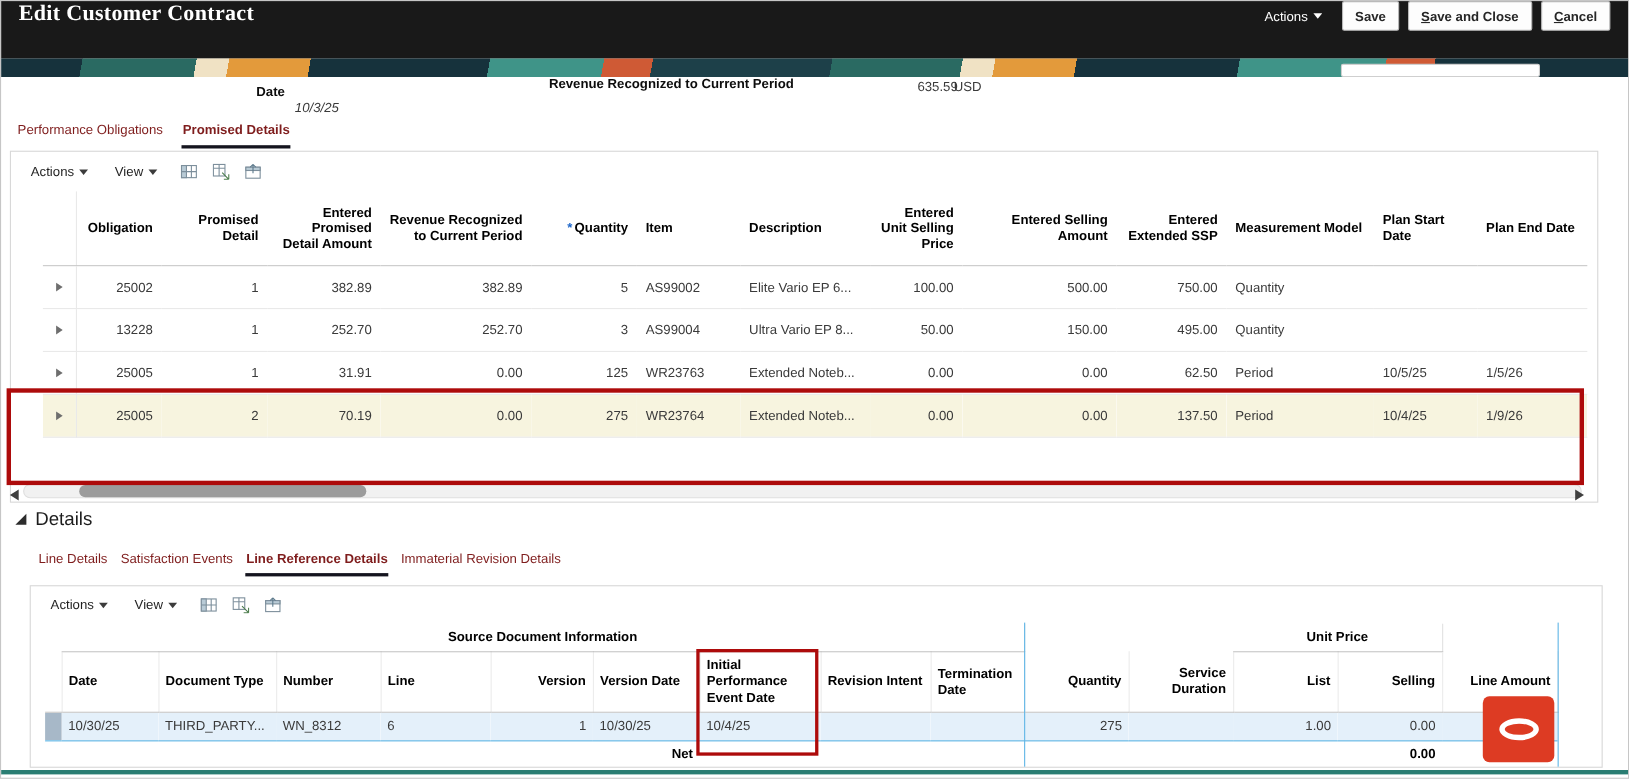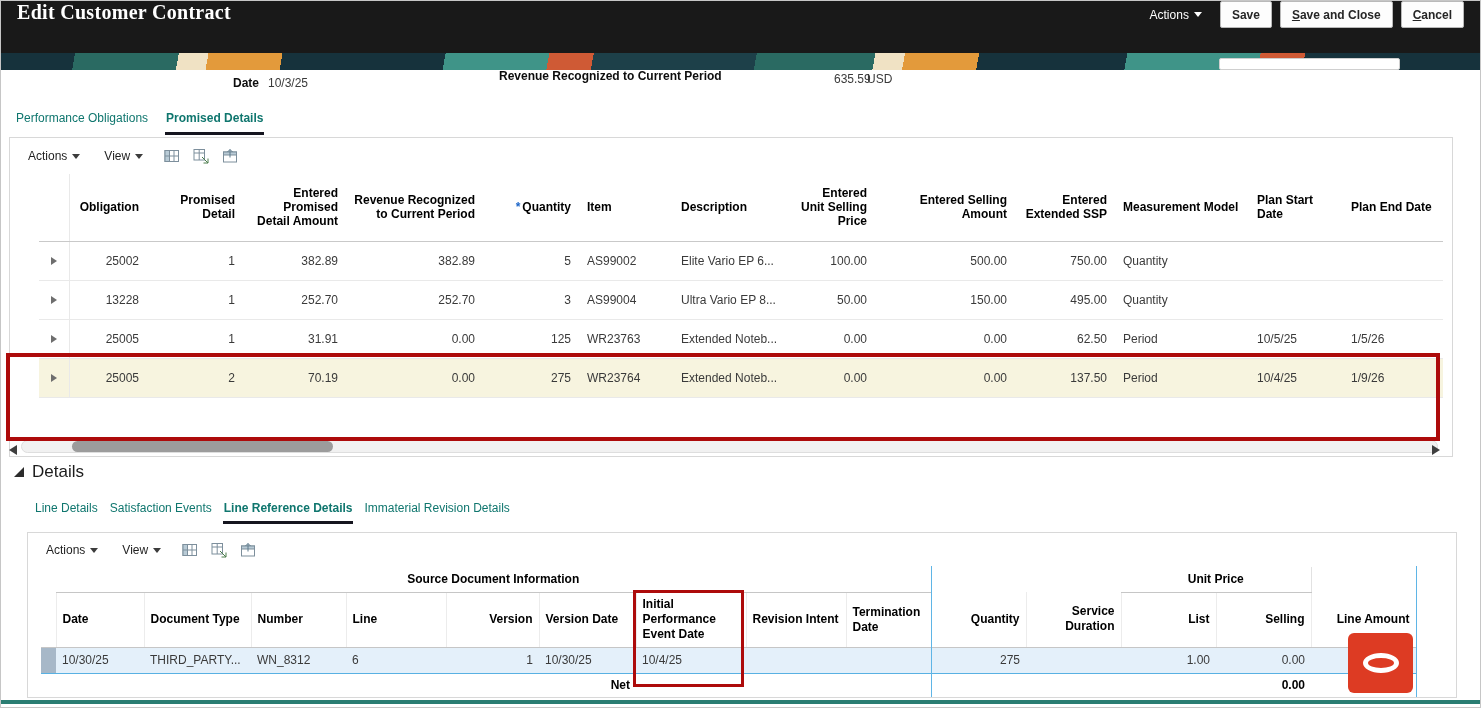--- a/index.html
+++ b/index.html
@@ -18,28 +18,28 @@
 
   
   .banner{position:absolute;top:52px;left:0;width:100%;height:17px;z-index:2;background:
     linear-gradient(100deg,#16323c 0 5%,#2a6a62 5% 12%,#f0e2c4 12% 14%,#e39a3b 14% 19%,#16323c 19% 30%,#3f9488 30% 37%,#cf5a35 37% 40%,#1d4049 40% 51%,#2a6a62 51% 59%,#f0e2c4 59% 61%,#e39a3b 61% 66%,#16323c 66% 76%,#3f9488 76% 85%,#cf5a35 85% 88%,#16323c 88% 100%);}
   .banner-strip{position:absolute;top:57px;left:1218px;width:181px;height:12px;background:#fff;border:1px solid #cfcfcf;border-radius:2px;z-index:3;}
 
   
   .summary-label{position:absolute;font-size:12px;font-weight:700;color:#0d0d0d;z-index:1;white-space:nowrap;}
   .summary-value{position:absolute;font-size:12px;color:#3a3a3a;z-index:1;white-space:nowrap;}
   .s-date-l{top:75px;left:232px;}
-  .s-date-v{top:75px;left:267px;}
+  .s-date-v{top:90px;left:267px;font-style:italic;}
   .s-rev-l{top:68px;left:498px;}
   .s-rev-v{top:71px;left:833px;}
   .s-cur{top:71px;left:866px;}
 
   
   .tabs{position:absolute;top:104px;left:14px;display:flex;gap:16px;z-index:2;}
-  .tab{font-size:12px;color:#0f766e;padding:6px 1px 7px;cursor:pointer;white-space:nowrap;}
+  .tab{font-size:12px;color:#7f1d1d;padding:6px 1px 7px;cursor:pointer;white-space:nowrap;}
   .tab.active{font-weight:700;border-bottom:3px solid #15151f;}
   .subtabs{position:absolute;top:496px;left:33px;display:flex;gap:10px;z-index:2;}
   .subtabs .tab{padding:4px 1px 6px;}
 
   
   .panel{position:absolute;background:#fff;border:1px solid #d8d8d8;}
   .panel.main{top:136px;left:8px;width:1444px;height:320px;}
   .panel.details{top:531px;left:26px;width:1430px;height:166px;}
   .toolbar{height:36px;display:flex;align-items:center;gap:9px;padding-left:18px;}
   .panel.details .toolbar{height:34px;}

